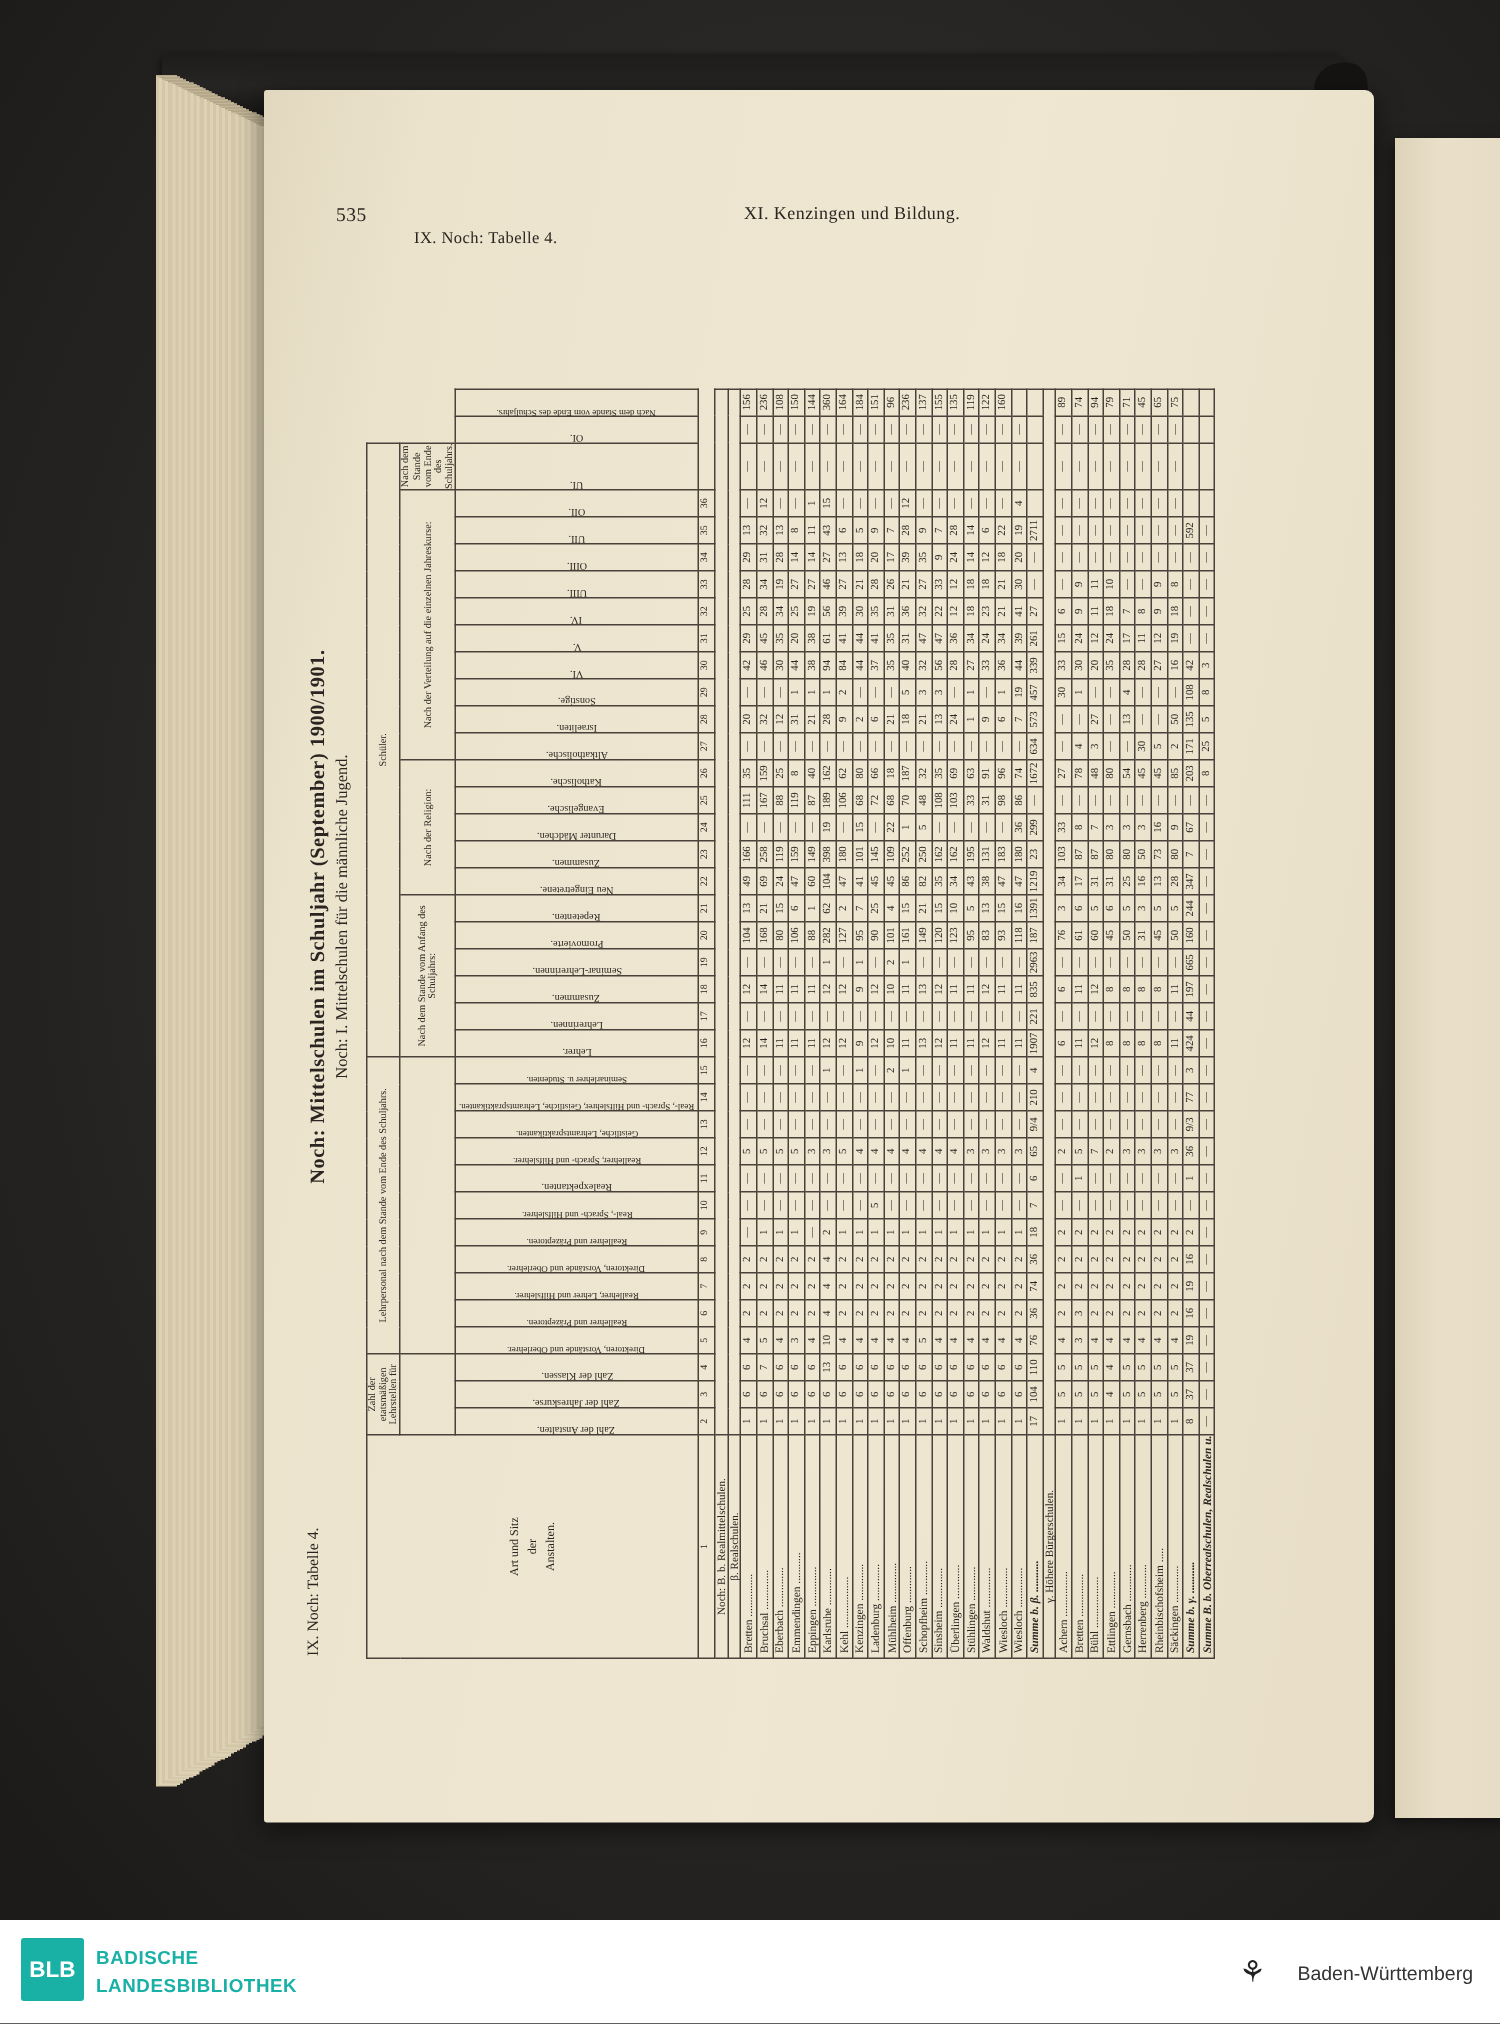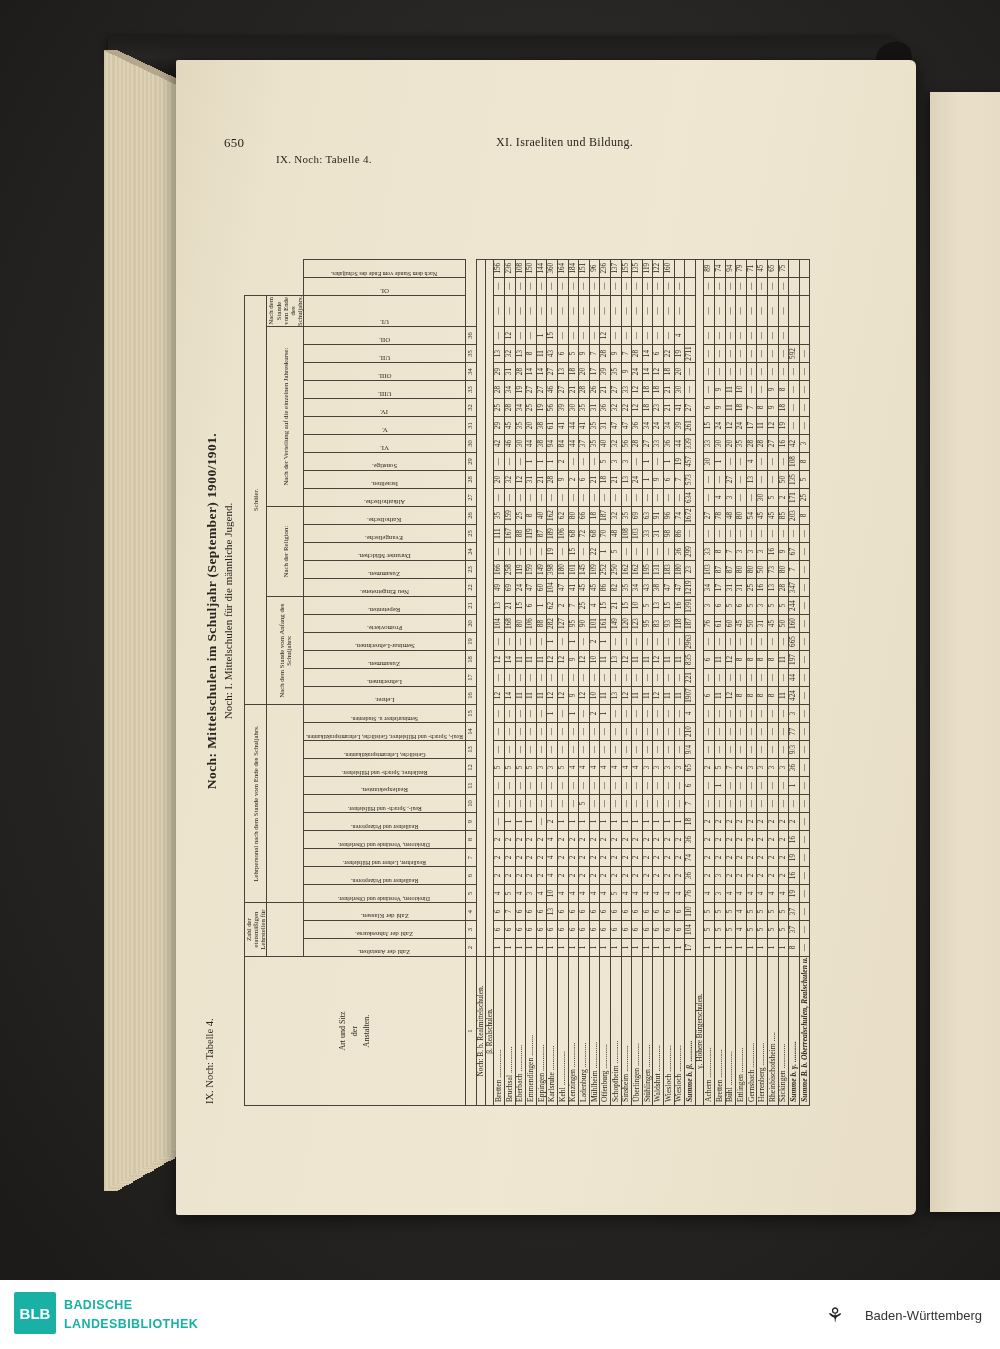--- a/index.html
+++ b/index.html
@@ -189,22 +189,22 @@
       <div class="edge" style="left: 65.1px; top: 31px; width: 14px; height: 1071.8px; background: rgb(221, 210, 182);"></div>
       <div class="edge" style="left: 67.2px; top: 32px; width: 14px; height: 1069.6px; background: rgb(211, 199, 168);"></div>
       <div class="edge" style="left: 69.3px; top: 33px; width: 14px; height: 1067.4px; background: rgb(221, 210, 182);"></div>
     </div>
 
   <div id="page"></div>
   <div id="rightpage"></div>
 
   <div id="sheet">
 
-    <div class="hdr" id="pageno">650</div>
-    <div class="hdr" id="runhead">XI. Israeliten und Bildung.</div>
+    <div class="hdr" id="pageno">535</div>
+    <div class="hdr" id="runhead">XI. Kenzingen und Bildung.</div>
     <div class="hdr" id="contnum">IX. Noch: Tabelle 4.</div>
 
     <div id="rot">
       <div id="rot-inner">
         <div class="corner" id="corner-left">IX. Noch: Tabelle 4.</div>
         <div class="vtitle">Noch: Mittelschulen im Schuljahr (September) 1900/1901.</div>
         <div class="vsub">Noch: I. Mittelschulen für die männliche Jugend.</div>
 
         <table class="t">
           <thead>

